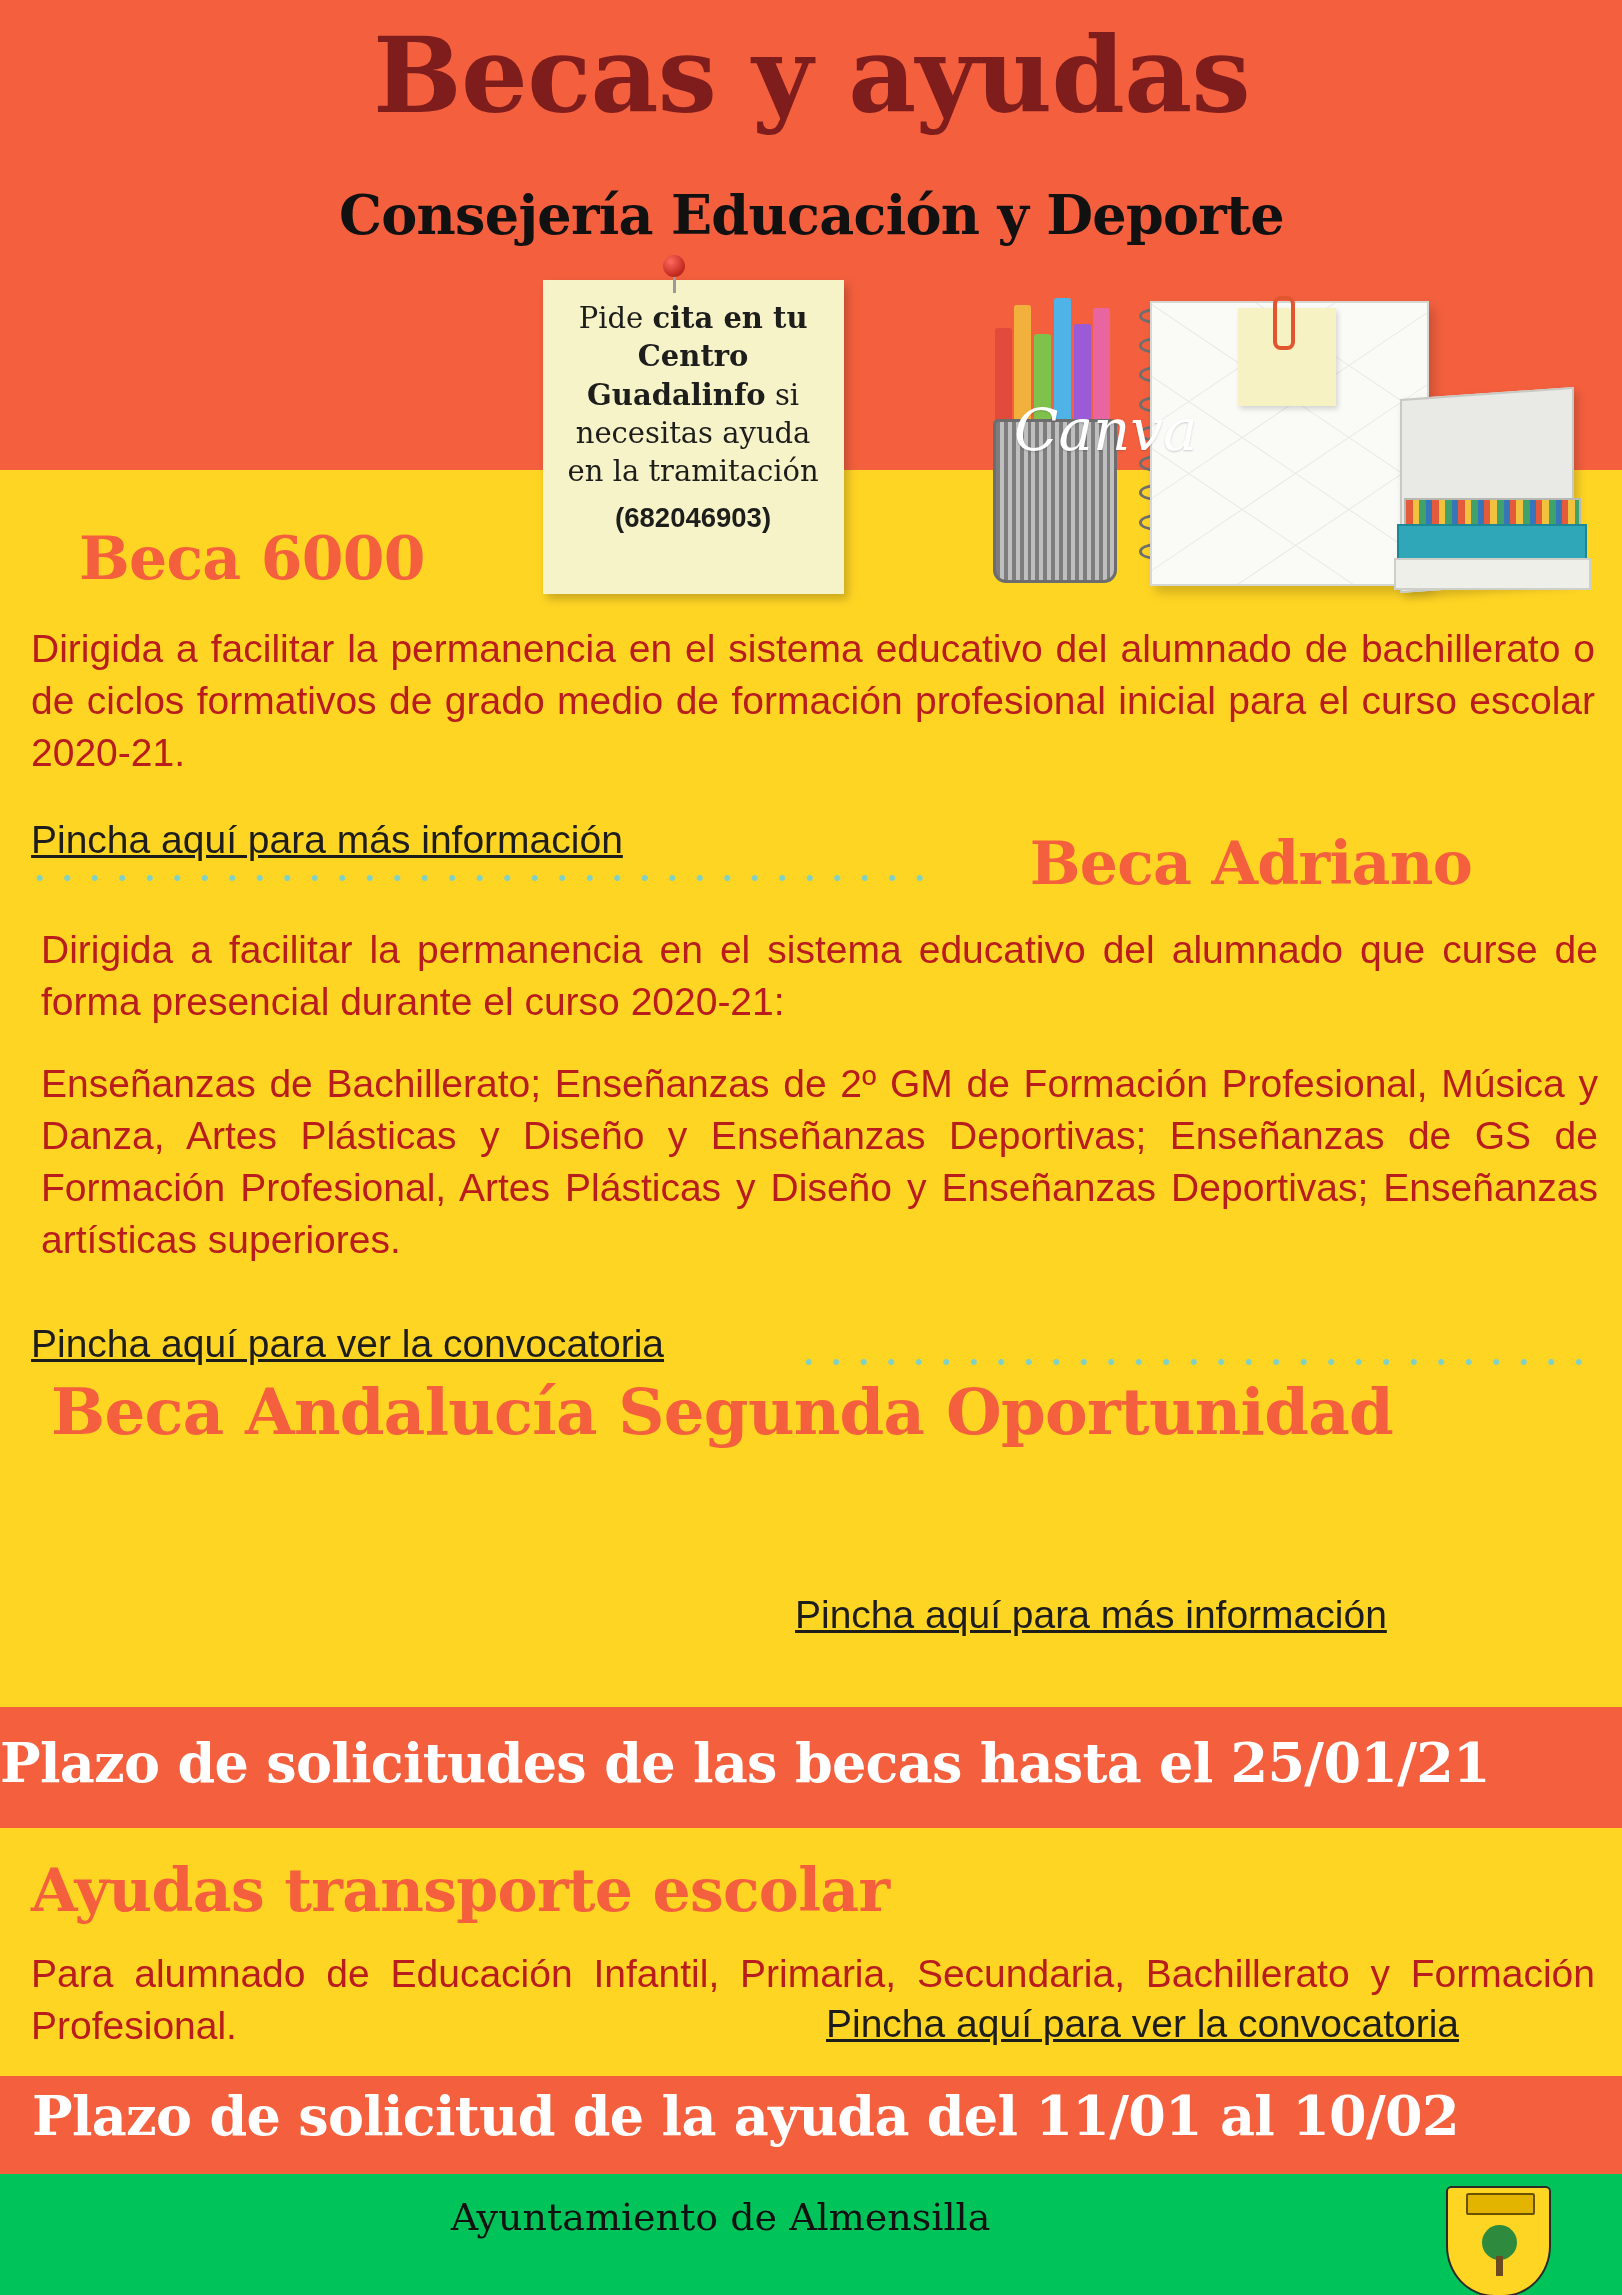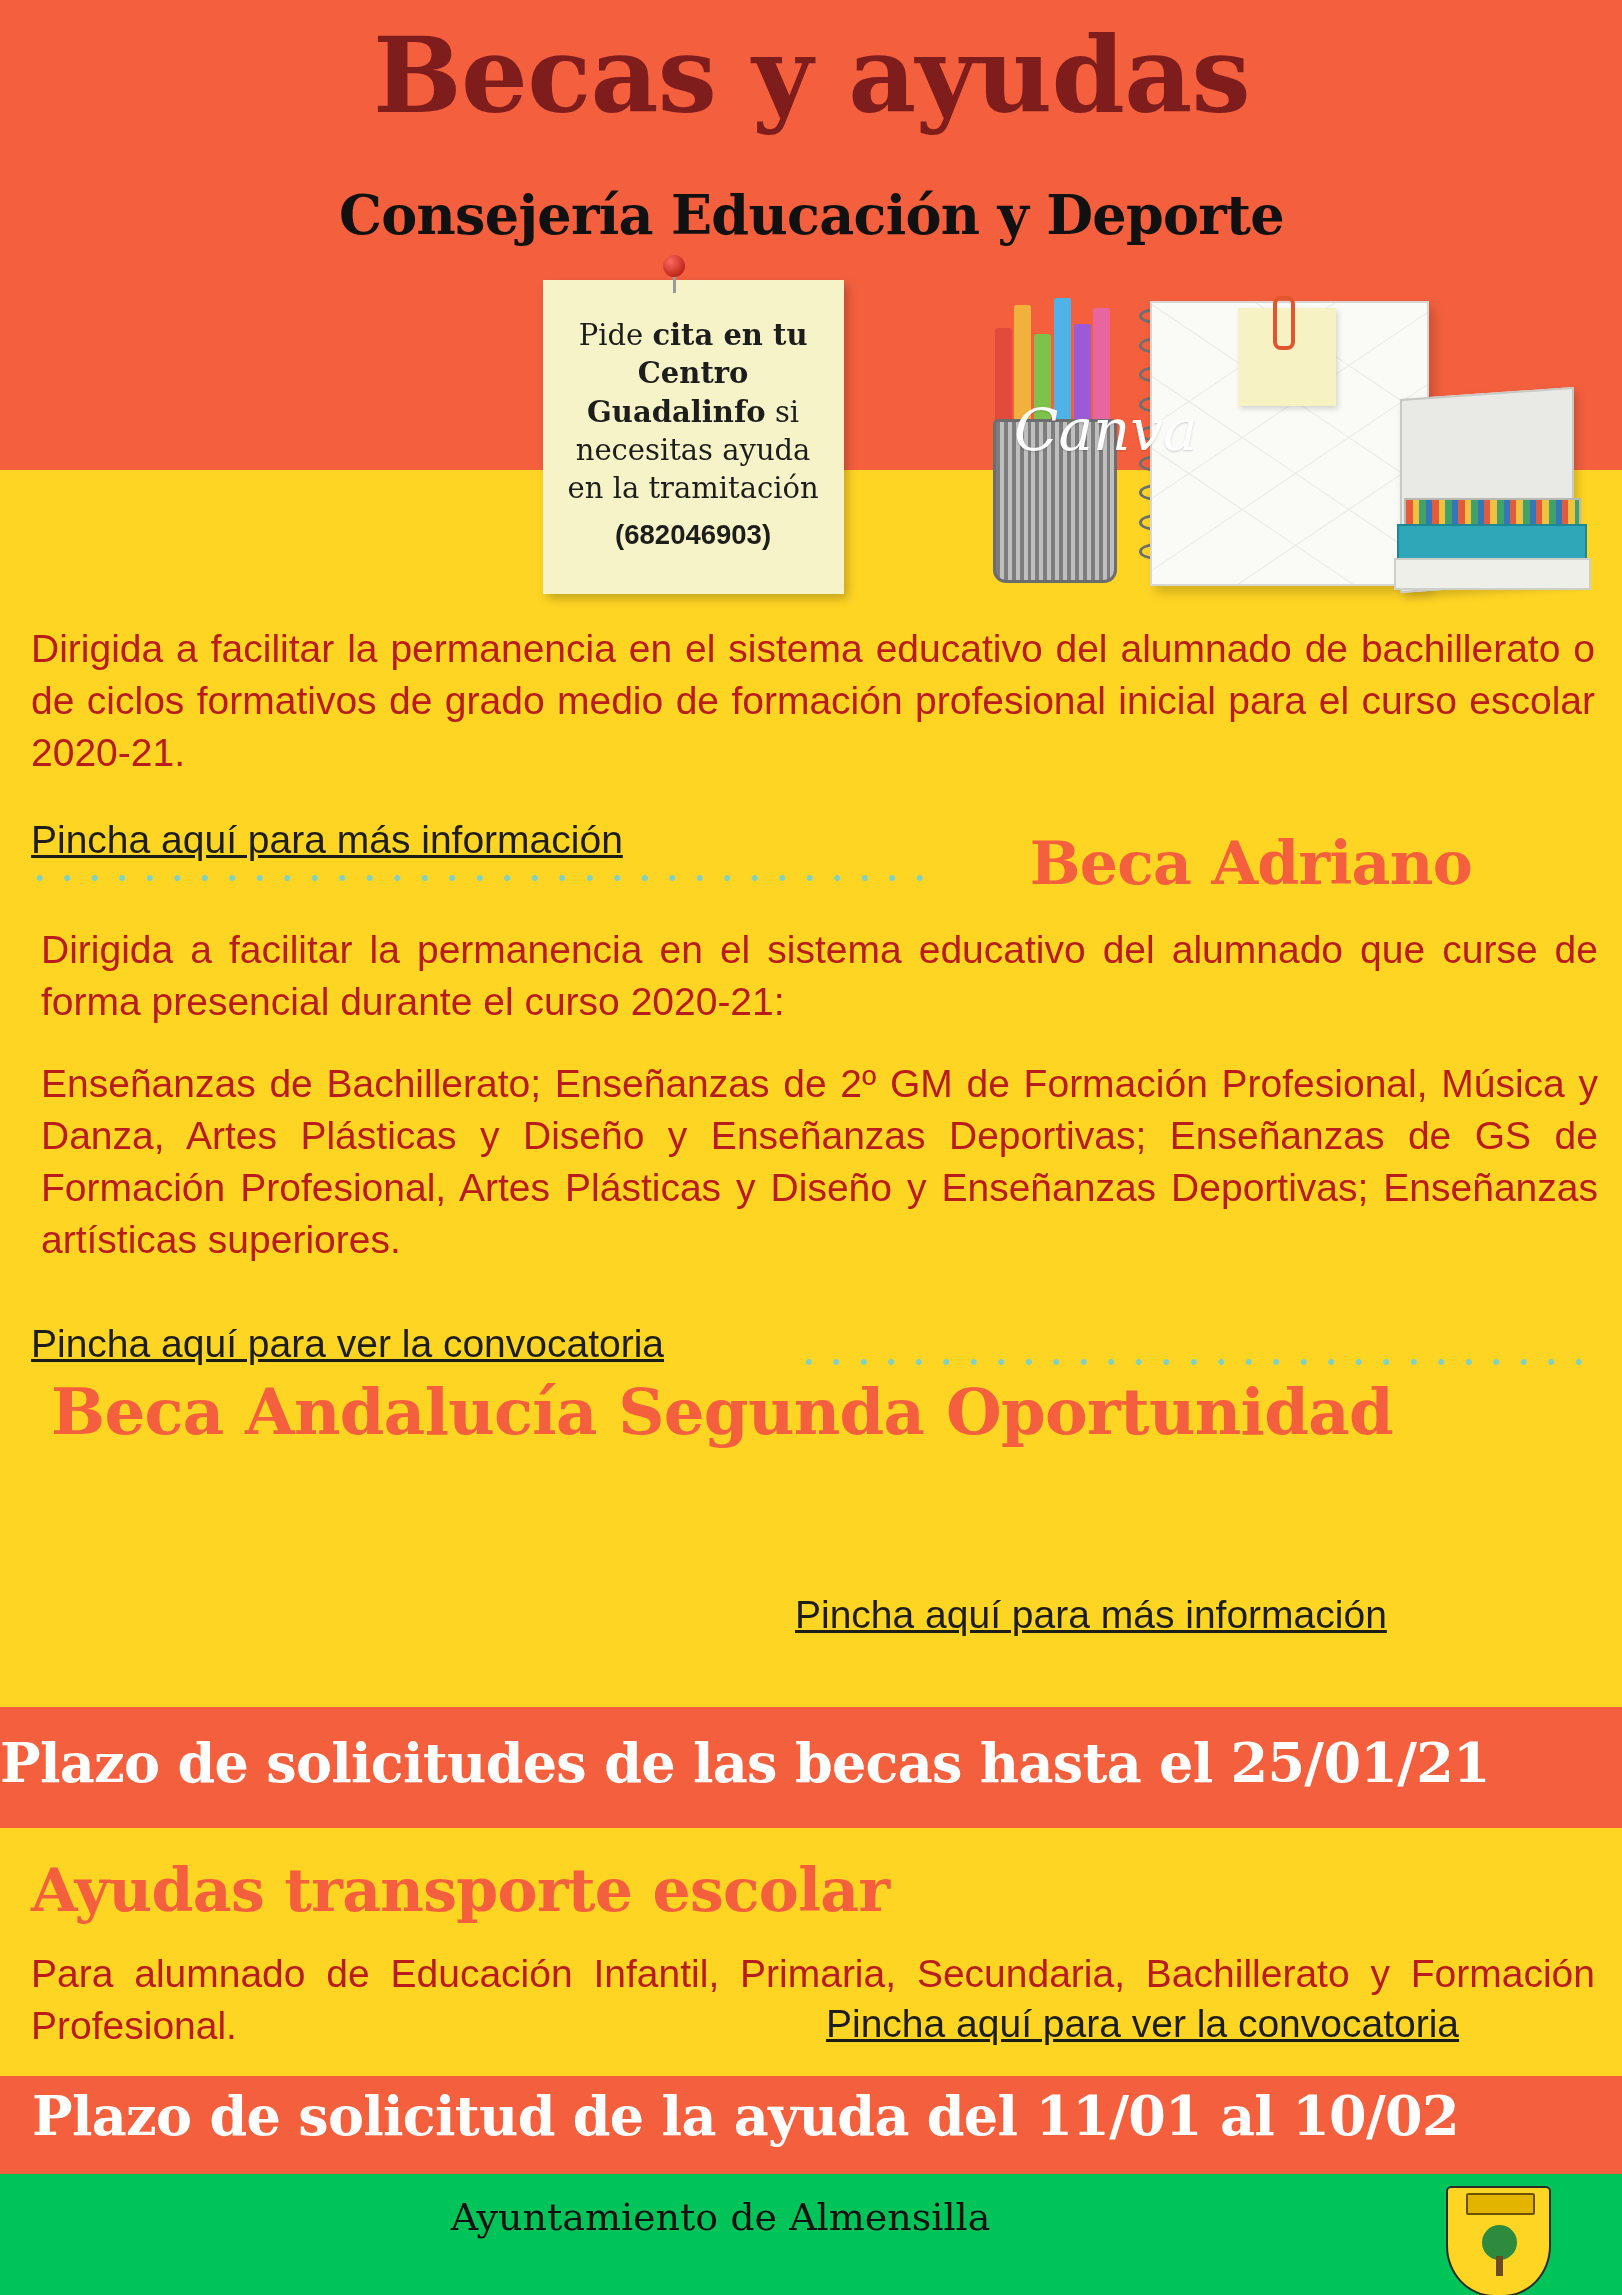--- a/index.html
+++ b/index.html
@@ -105,21 +105,21 @@
     background: #9a9a9a;
     z-index: 2;
   }
   .sticky {
     position: absolute;
     left: 19.6px; top: 25px;
     width: 301px; height: 314px;
     background: #F6F3C8;
     box-shadow: 3.9px 5.2px 9.2px rgba(0,0,0,0.22);
     text-align: center;
-    padding: 36px 17px 0 17px;
+    padding: 19px 17px 0 17px;
     box-sizing: border-box;
     font-family: "DejaVu Serif", serif;
     font-size: 29px;
     color: #1d1d1b;
     line-height: 1.32;
   }
   .sticky b { font-weight: bold; }
   .sticky .phone {
     display: block;
     margin-top: 9.2px;
@@ -416,20 +416,21 @@
     <div class="canva-word">Canva</div>
     <div class="postit-small"></div>
     <div class="clip"></div>
 
     <div class="book-a"></div>
     <div class="book-stripes"></div>
     <div class="book-b"></div>
     <div class="book-c"></div>
   </div>
 
+  <div class="sec-head" id="h-beca6000">Beca 6000</div>
   <div class="para" id="p-beca6000">Dirigida a facilitar la permanencia en el sistema educativo del alumnado de bachillerato o de ciclos formativos de grado medio de formación profesional inicial para el curso escolar 2020-21.</div>
   <div class="link" id="l-beca6000">Pincha aquí para más información</div>
   <div class="dots" id="dots-1"></div>
 
   <div class="sec-head" id="h-adriano">Beca Adriano</div>
   <div class="para" id="p-adriano-1">Dirigida a facilitar la permanencia en el sistema educativo del alumnado que curse de forma presencial durante el curso 2020-21:</div>
   <div class="para" id="p-adriano-2">Enseñanzas de Bachillerato; Enseñanzas de 2º GM de Formación Profesional, Música y Danza, Artes Plásticas y Diseño y Enseñanzas Deportivas; Enseñanzas de GS de Formación Profesional, Artes Plásticas y Diseño y Enseñanzas Deportivas; Enseñanzas artísticas superiores.</div>
   <div class="link" id="l-adriano">Pincha aquí para ver la convocatoria</div>
   <div class="dots" id="dots-2"></div>
 

